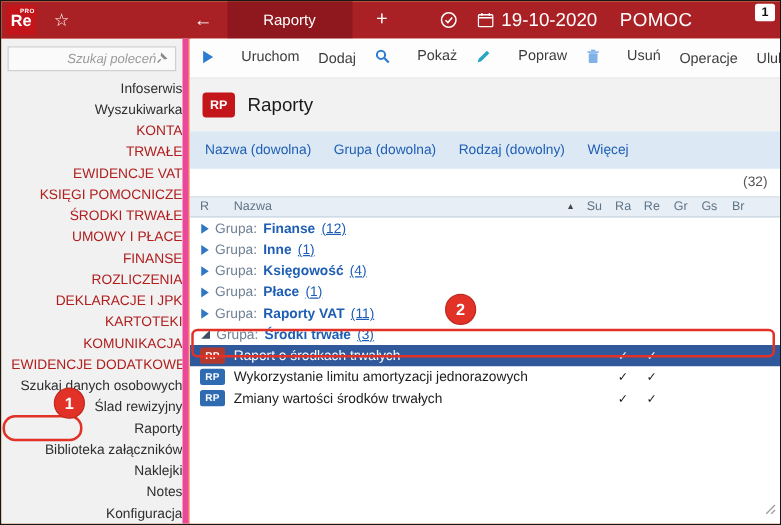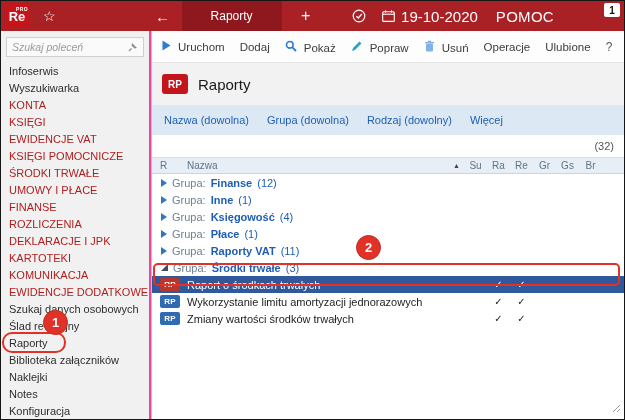--- a/index.html
+++ b/index.html
@@ -15,31 +15,31 @@
   .tb-tab { height:30px; width:100px; margin-left:8px; background:#8E181D; color:#fff; font-size:12px; display:flex; align-items:center; justify-content:center; }
   .tb-plus { color:#fff; font-size:16px; margin-left:16px; width:16px; text-align:center; }
   .tb-rightgrp { margin-left:auto; margin-right:70px; display:flex; align-items:center; color:#fff; font-size:15px; }
   .tb-check { display:flex; margin-right:16px; }
   .tb-cal { display:flex; margin-right:6px; }
   .tb-date { margin-right:18px; }
   .tb-help { letter-spacing:0.3px; }
   .notif-badge { position:absolute; top:2px; right:4px; width:16px; height:14px; background:#fff; border-radius:2px; color:#111; font-size:10px; font-weight:bold; display:flex; align-items:center; justify-content:center; }
 
   
-  .sidebar { position:absolute; left:0; top:30px; width:150px; bottom:0; background:#F1F1F1; border-right:2px solid #ec4899; overflow:hidden; }
+  .sidebar { position:absolute; left:0; top:30px; width:150px; bottom:0; background:#F1F1F1; border-right:5px solid #ec4899; overflow:hidden;text-align:right; }
   .search-box { margin:6px 5px 0 5px; height:20px; background:#FAFAFA; border:1px solid #CFCFCF; display:flex; align-items:center; padding:0 5px; }
   .search-text { flex:1; font-size:10.5px; color:#9a9a9a; font-style:italic; }
   .nav { margin-top:6px; }
   .nav-item { height:17px; line-height:17px; padding-left:8px; font-size:11px; color:#2e2e2e; white-space:nowrap; overflow:hidden; }
   .nav-item.section { color:#B01E1E; }
 
   
   .main { position:absolute; left:151px; top:30px; right:0; bottom:0; background:#fff; }
   .toolbar { height:32px; background:#FDFDFD; border-bottom:1px solid #E4E4E4; display:flex; align-items:center; gap:15px; padding:0 10px; font-size:11.5px; color:#3c3c3c; }
-  .tb-item { display:flex; align-items:flex-end; gap:7px; }
+  .tb-item { display:flex; align-items:flex-start; gap:22px; }
   .tb-right { margin-left:auto; display:flex; align-items:center; gap:14px; color:#555; }
   .tb-ico { font-size:12px; }
 
   .module-header { height:42px; background:#F2F2F2; display:flex; align-items:center; gap:10px; padding-left:10px; }
   .module-icon { width:26px; height:20px; background:#C4151B; border-radius:3px; color:#fff; font-weight:bold; font-size:10px; display:flex; align-items:center; justify-content:center; }
   .module-title { font-size:15px; color:#1a1a1a; }
 
   .filterbar { height:30px; background:#DCE9F5; display:flex; align-items:center; gap:18px; padding:0 12px; font-size:11px; color:#1E5EB4; }
   .count-row { height:22px; display:flex; align-items:center; justify-content:flex-end; padding-right:10px; font-size:11px; color:#555; }
 
@@ -48,21 +48,21 @@
   .th-name { flex:1; display:flex; align-items:center; justify-content:space-between; }
   .sort { font-size:7px; color:#444; margin-right:4px; }
   .th-col { width:23px; text-align:center; }
 
   .group-row { display:flex; align-items:center; height:17px; padding-left:9px; font-size:11px; gap:5px; }
   .tri { display:inline-block; }
   .tri.collapsed { width:0; height:0; border-left:6px solid #2F76C4; border-top:4px solid transparent; border-bottom:4px solid transparent; }
   .tri.expanded { width:0; height:0; border-bottom:7px solid #3d4f63; border-left:7px solid transparent; }
   .gprefix { color:#6F8194; }
   .gname { color:#1E5EB4; font-weight:bold; }
-  .gcount { color:#1E5EB4; }
+  .gcount { color:#1E5EB4;text-decoration:underline; }
 
   .data-row { display:flex; align-items:center; height:17px; padding:0 22px 0 8px; font-size:11px; color:#1c1c1c; }
   .data-row.selected { background:#30599B; color:#fff; }
   .rp-icon { width:20px; height:13px; border-radius:2px; background:#2F6BB0; color:#fff; font-size:8px; font-weight:bold; display:flex; align-items:center; justify-content:center; margin-right:7px; letter-spacing:0.3px; flex:none; }
   .rp-icon.red { background:#B5382E; }
   .rname { flex:1; white-space:nowrap; overflow:hidden; }
   .mark { width:23px; text-align:center; font-size:10px; }
 
   
   .ann-circle { position:absolute; width:25px; height:25px; border-radius:50%; background:#E23227; border:1px solid #C02A20; color:#fff; font-size:13px; font-weight:bold; display:flex; align-items:center; justify-content:center; z-index:60; }
@@ -118,21 +118,21 @@
         <svg width="10" height="10" viewBox="0 0 10 10">
             <path d="M4 1 L9 6 L6.5 6.5 L3.5 3.5 Z" fill="#8a8a8a"></path>
             <line x1="3.6" y1="6.4" x2="1" y2="9" stroke="#8a8a8a" stroke-width="1.2"></line>
           </svg>
       </span>
     </div>
     <div class="nav">
       <div class="nav-item">Infoserwis</div>
       <div class="nav-item">Wyszukiwarka</div>
       <div class="nav-item section">KONTA</div>
-      <div class="nav-item section">KSIĘGI</div>
+      <div class="nav-item section">TRWAŁE</div>
       <div class="nav-item section">EWIDENCJE VAT</div>
       <div class="nav-item section">KSIĘGI POMOCNICZE</div>
       <div class="nav-item section">ŚRODKI TRWAŁE</div>
       <div class="nav-item section">UMOWY I PŁACE</div>
       <div class="nav-item section">FINANSE</div>
       <div class="nav-item section">ROZLICZENIA</div>
       <div class="nav-item section">DEKLARACJE I JPK</div>
       <div class="nav-item section">KARTOTEKI</div>
       <div class="nav-item section">KOMUNIKACJA</div>
       <div class="nav-item section">EWIDENCJE DODATKOWE</div>

